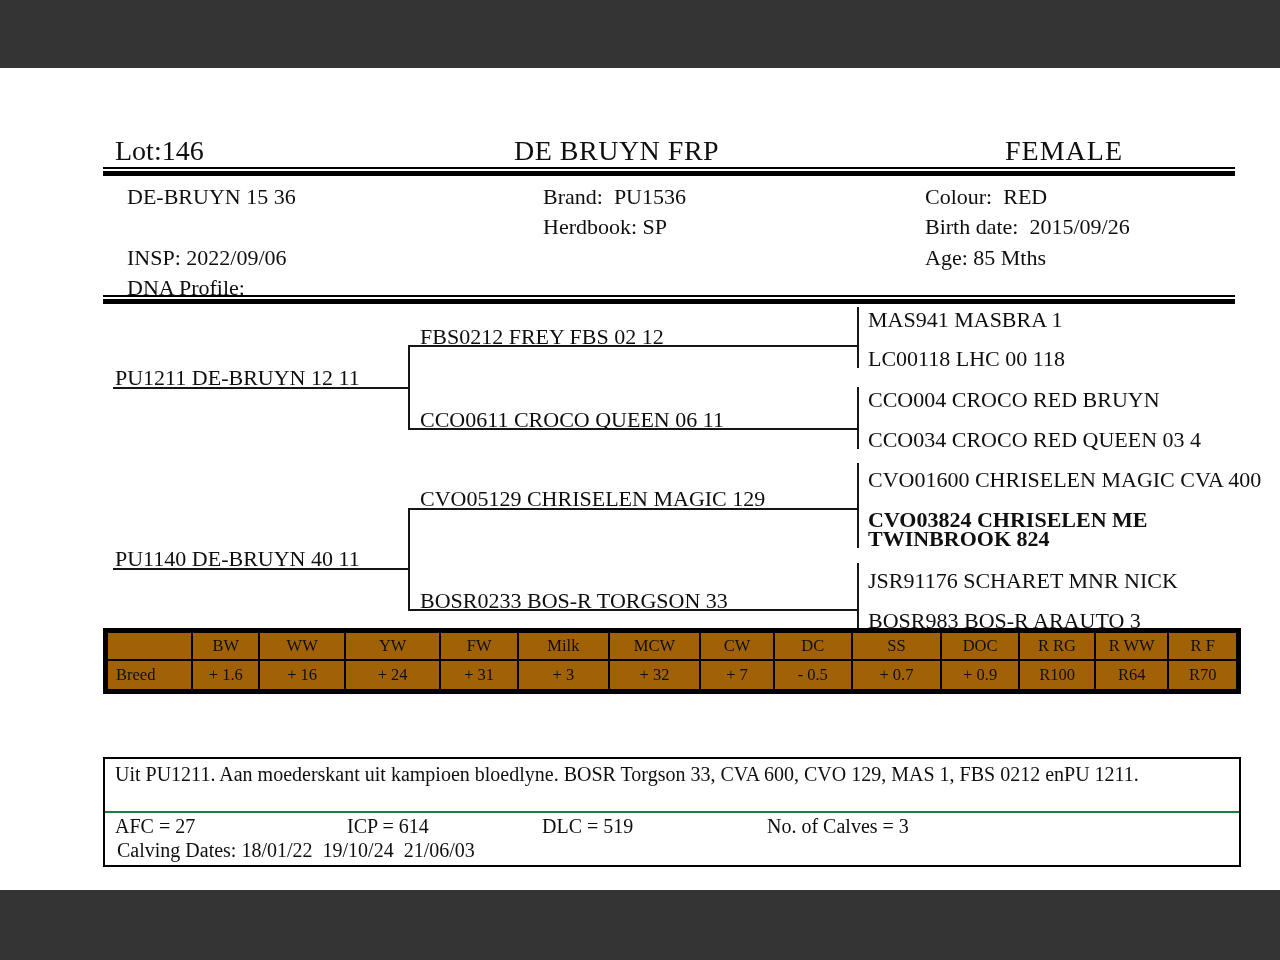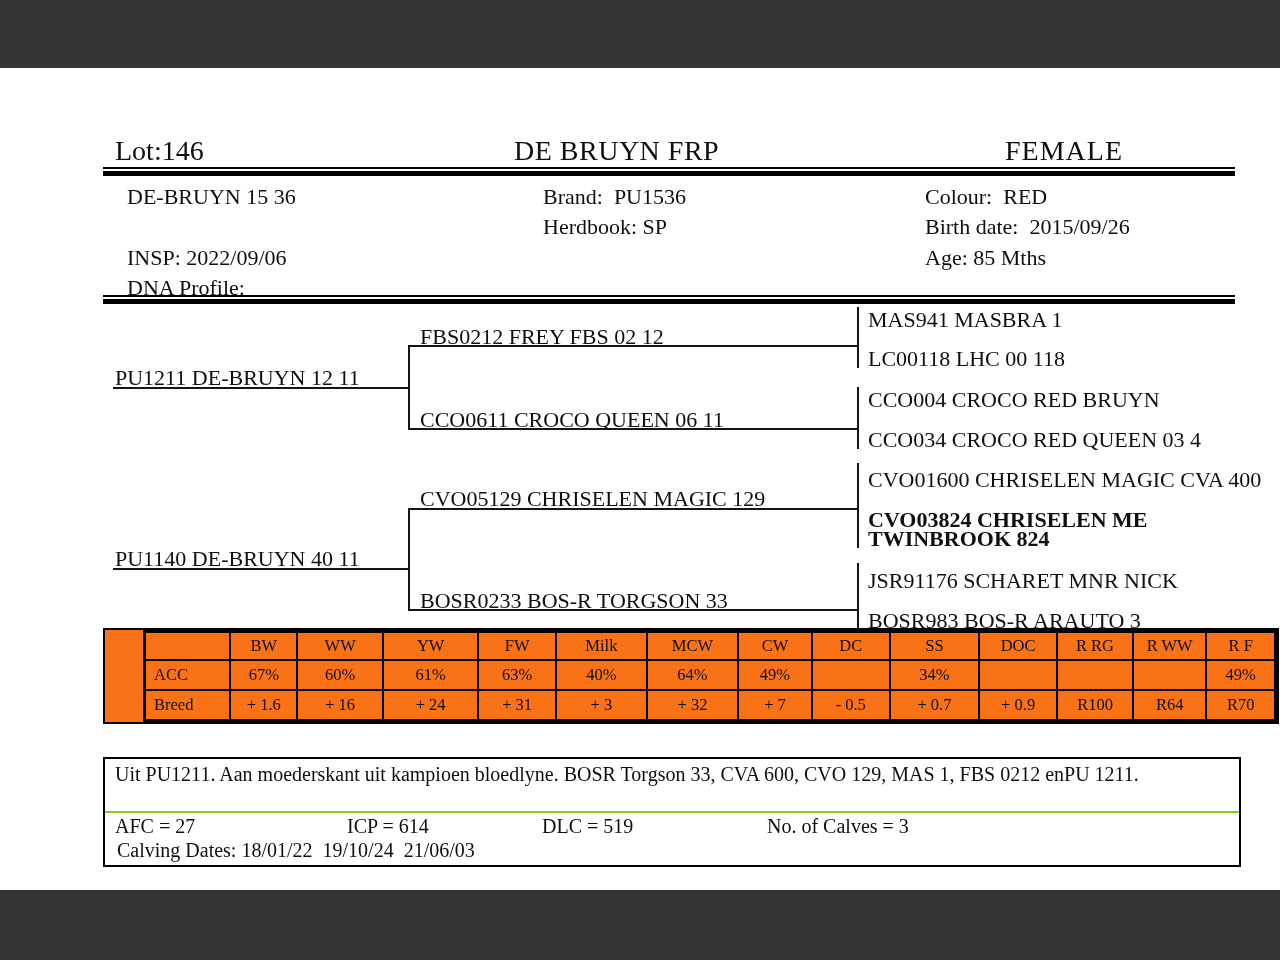--- a/index.html
+++ b/index.html
@@ -22,31 +22,31 @@
   .info-item{position:absolute;font-size:22px;white-space:pre;}
 
   
   .pline{position:absolute;background:#161616;}
   .pl-h{height:2px;}
   .pl-v{width:2px;}
   .pnode{position:absolute;font-size:22px;white-space:nowrap;line-height:19px;}
   .pnode.wrap{white-space:normal;width:345px;font-weight:bold;}
 
   
-  .ebv-wrap{position:absolute;left:103px;top:628px;width:1134px;border:2px solid #000;background:#f97316;padding-left:38px;}
+  .ebv-wrap{position:absolute;left:103px;top:628px;width:1134px;border:2px solid #000;background:#a16207;}
   .ebv{width:100%;border-collapse:collapse;border:3px solid #000;font-size:16.5px;table-layout:fixed;}
   .ebv th,.ebv td{border:2px solid #000;text-align:center;font-weight:normal;padding:0;}
   .ebv th{height:26px;}
   .ebv td{height:28px;}
   .ebv .rowlabel{text-align:left;padding-left:8px;}
 
   
   .notes-box{position:absolute;left:103px;top:757px;width:1134px;border:2px solid #000;background:#fff;}
   .remark{font-size:20px;line-height:25px;padding:3px 10px 5px 10px;min-height:44px;}
-  .stats{border-top:2px solid #84cc16;position:relative;height:52px;font-size:20px;}
+  .stats{border-top:2px solid #15803d;position:relative;height:52px;font-size:20px;}
   .stat{position:absolute;top:2px;white-space:pre;}
   .calving{position:absolute;top:26px;left:12px;white-space:pre;}
 </style>
 </head>
 <body>
 
 <div class="page">
   <div class="bar top"></div>
   <div class="bar bottom"></div>
 
@@ -137,36 +137,20 @@
         <th>MCW</th>
         <th>CW</th>
         <th>DC</th>
         <th>SS</th>
         <th>DOC</th>
         <th>R RG</th>
         <th>R WW</th>
         <th>R F</th>
       </tr>
       <tr>
-        <td class="rowlabel">ACC</td>
-        <td>67%</td>
-        <td>60%</td>
-        <td>61%</td>
-        <td>63%</td>
-        <td>40%</td>
-        <td>64%</td>
-        <td>49%</td>
-        <td></td>
-        <td>34%</td>
-        <td></td>
-        <td></td>
-        <td></td>
-        <td>49%</td>
-      </tr>
-      <tr>
         <td class="rowlabel">Breed</td>
         <td>+ 1.6</td>
         <td>+ 16</td>
         <td>+ 24</td>
         <td>+ 31</td>
         <td>+ 3</td>
         <td>+ 32</td>
         <td>+ 7</td>
         <td>- 0.5</td>
         <td>+ 0.7</td>

